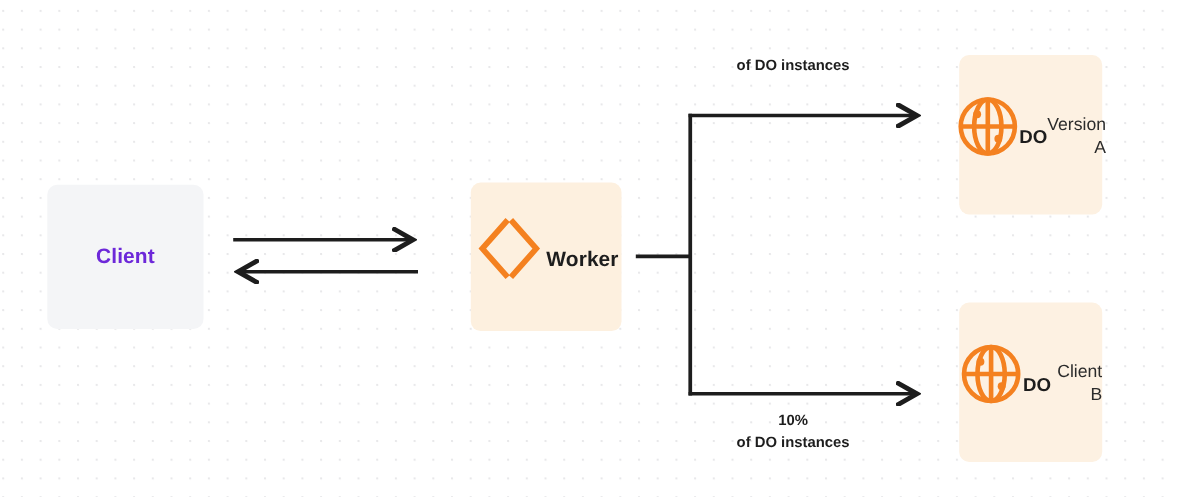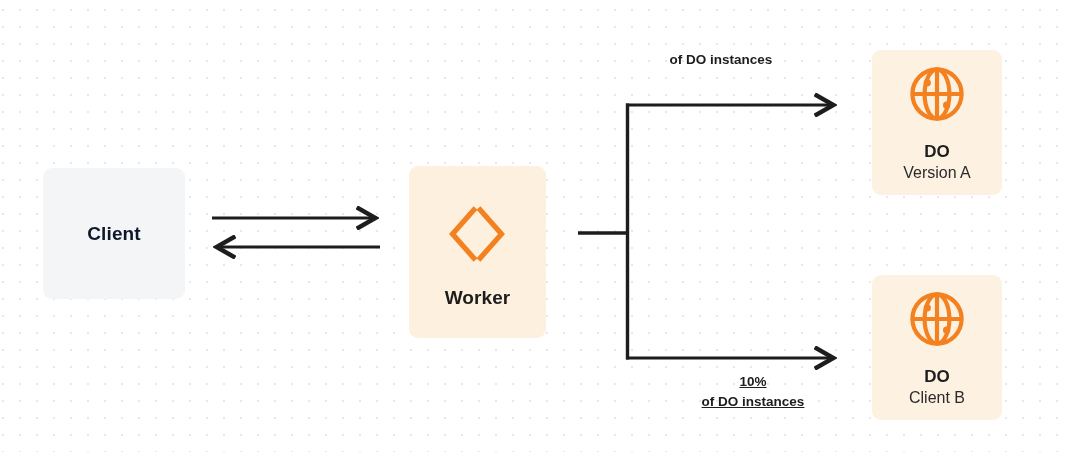--- a/index.html
+++ b/index.html
@@ -23,46 +23,46 @@
     background-size: 17px 17px;
     background-position: 2px 9px;
   }
 
   
   .node {
     position: absolute;
     box-sizing: border-box;
     border-radius: 9px;
     display: flex;
-    flex-direction: column;
+    flex-direction: row;
     align-items: center;
     justify-content: center;
   }
 
   
   #client-node {
     left: 43px;
     top: 168px;
     width: 142px;
     height: 131px;
     background: #f4f5f7;
   }
   .client-label {
     font-size: 19px;
     font-weight: bold;
-    color: #0f172a;
+    color: #6d28d9;
     letter-spacing: .1px;
   }
 
   
   #worker-node {
-    left: 409px;
+    left: 428px;
     top: 166px;
     width: 137px;
-    height: 172px;
+    height: 135px;
     background: #fdf0df;
     padding-top: 6px;
   }
   .worker-icon {
     margin-bottom: 16px;
   }
   .worker-label {
     font-size: 19px;
     font-weight: bold;
     color: #1d1d1d;
@@ -106,24 +106,23 @@
     color: #1d1d1d;
     line-height: 1.45;
     white-space: nowrap;
   }
   #label-top {
     left: 628px;
     top: 50px;
     width: 186px;
   }
   #label-bottom {
-    left: 660px;
+    left: 628px;
     top: 372px;
     width: 186px;
-    text-decoration: underline;
   }
 
   
   #connectors {
     position: absolute;
     left: 0;
     top: 0;
     width: 1072px;
     height: 452px;
     pointer-events: none;

